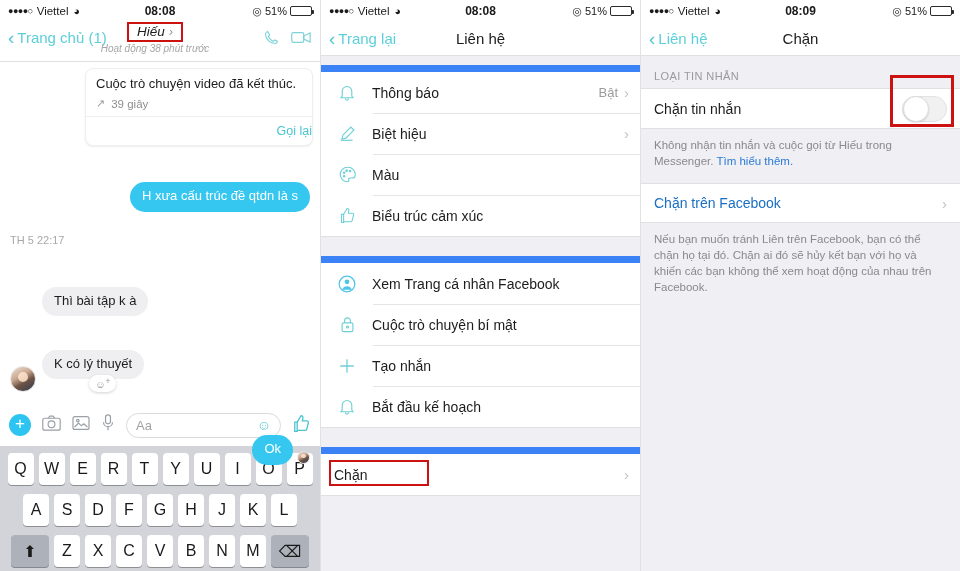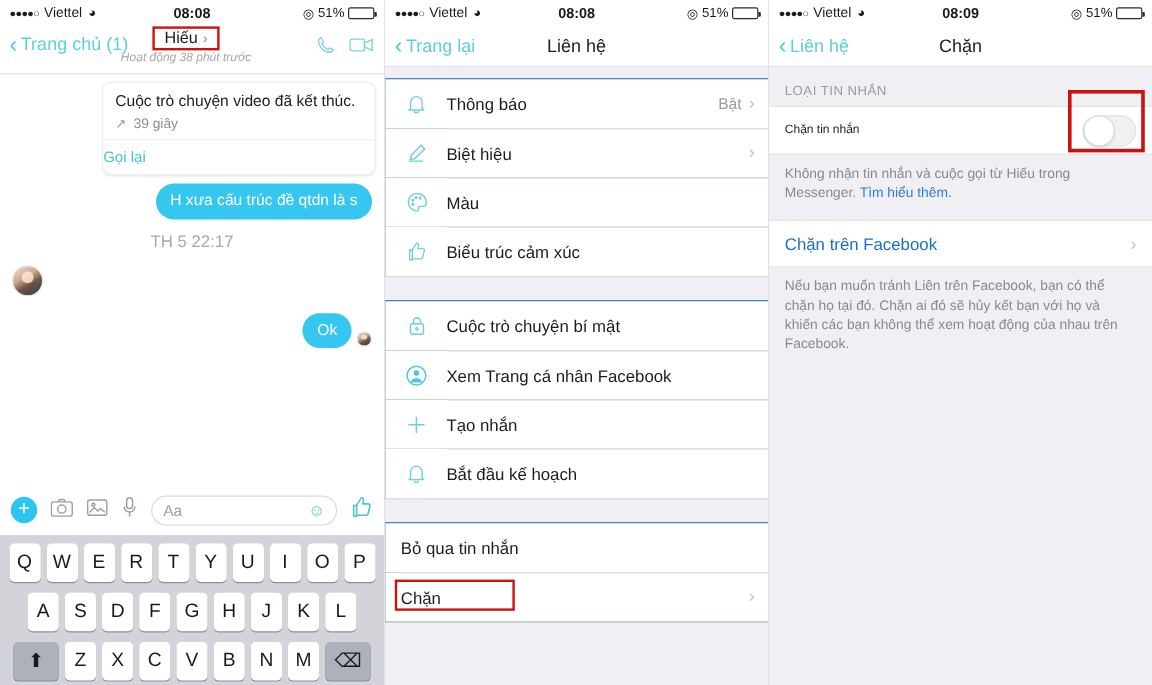--- a/index.html
+++ b/index.html
@@ -56,21 +56,21 @@
     position: absolute; left: 0; right: 0; text-align: center;
     font-size: 15px; color: #1c1c1c; font-weight: 500; pointer-events: none;
   }
 
   
   .p1-nav { height: 40px; align-items: flex-start; padding-top: 2px; }
   .p1-center {
     position: absolute; left: 64px; right: 74px; top: 0;
     text-align: center; pointer-events: auto;
   }
-  .p1-name-wrap { display: inline-flex; align-items: center; justify-content: center; }
+  .p1-name-wrap { display: inline-flex; align-items: center; justify-content: center; font-style: italic; }
   .p1-name-box {
     border: 2px solid #cc1111; padding: 0px 8px 1px 8px;
     display: inline-flex; align-items: center; gap: 4px;
   }
   .p1-name { font-size: 13.5px; color: #1c1c1c; font-weight: 500; }
   .p1-name-chev { font-size: 12px; color: #8b8b8b; }
   .p1-sub {
     font-size: 10px; color: #a6a6a6; margin-top: 1px; text-align: center;
     white-space: nowrap;
     font-style: italic;
@@ -86,31 +86,31 @@
   .callcard {
     width: 228px; margin: 6px 0 0 75px; background: #fff;
     border: 1px solid #eceff1; border-radius: 8px;
     box-shadow: 0 1px 2px rgba(0,0,0,.07); overflow: hidden;
   }
   .cc-body { padding: 7px 10px 6px 10px; }
   .cc-title { font-size: 13px; color: #1d1d1d; line-height: 1.25; }
   .cc-dur { display: flex; align-items: center; gap: 6px; margin-top: 5px; font-size: 11.5px; color: #8e8e8e; }
   .cc-arrow { color: #9b9b9b; font-size: 11px; }
   .cc-sep { height: 1px; background: #edeff1; }
-  .cc-action { text-align: left; padding: 7px 0 7px 0; font-size: 12.5px; color: #49c4cf; }
+  .cc-action { text-align: right; padding: 7px 0 7px 0; font-size: 12.5px; color: #49c4cf; }
 
   .row { display: flex; align-items: flex-end; margin-top: 7px; }
   .row.out { justify-content: flex-end; }
   .bub {
     max-width: 205px; border-radius: 17px; padding: 6px 12px 7px 12px;
-    font-size: 13px; line-height: 1.25;
+    font-size: 13px; line-height: 1.25; margin-top: 29px;
   }
   .bub.out { background: #36c7f0; color: #fff; }
   .bub.in { background: #efeff1; color: #1c1c1c; }
-  .daystamp { text-align: center; font-size: 14px; color: #a8a8a8; margin-top: 10px; }
+  .daystamp { font-size: 11px; color: #a8a8a8; margin-top: 22px; }
 
   .avatar {
     width: 26px; height: 26px; border-radius: 50%; flex: 0 0 26px;
     background: linear-gradient(150deg,#efe3dc 0%,#c9a88f 38%,#6d5345 62%,#2f3d53 100%);
     border: 1px solid #e6e6e6; margin-right: 6px; position: relative; overflow:hidden;
   }
   .avatar:after{
     content:""; position:absolute; left:28%; top:18%; width:44%; height:42%;
     border-radius:50%; background:rgba(255,228,206,.85);
   }
@@ -146,21 +146,21 @@
   .krow.r3 { padding: 0 0; align-items: center; }
   .key {
     background: #fff; border-radius: 4px; box-shadow: 0 1px 0 #8e8f93;
     height: 32px; width: 26px; display: flex; align-items: center;
     justify-content: center; font-size: 16px; color: #1a1a1a;
   }
   .key.wide { width: 38px; background: #adb1b9; box-shadow: 0 1px 0 #85888f; }
 
   
   .listbg { background: #efeff4; height: 100%; }
-  .grp { background: #14532d; border-top: 1px solid #3b82f6; border-bottom: 1px solid #dfe0e2; }
+  .grp { background: #f0abfc; border-top: 7px solid #3b82f6; border-bottom: 1px solid #dfe0e2; }
   .gap { height: 19px; background: #efeff4; }
   .item {
     display: flex; align-items: center; height: 41px; padding-left: 13px;
     background: #fff; position: relative;
   }
   .item + .item:before {
     content: ""; position: absolute; left: 52px; right: 0; top: 0; height: 1px; background: #e4e5e7;
   }
   .item.noicon + .item.noicon:before { left: 13px; }
   .item .ic {
@@ -180,21 +180,21 @@
   
   .seclabel {
     font-size: 11px; color: #9a9a9d; letter-spacing: .4px;
     padding: 14px 0 6px 13px; background: #efeff4;
   }
   .row3 {
     display: flex; align-items: center; height: 41px;
     background: #fff; padding: 0 13px;
     border-top: 1px solid #dfe0e2; border-bottom: 1px solid #dfe0e2;
   }
-  .row3 .lbl { font-size: 10px; color: #1c1c1c; }
+  .row3 .lbl { font-size: 14px; color: #1c1c1c; }
   .toggle {
     margin-left: auto; width: 45px; height: 26px; border-radius: 14px;
     background: #f1f1f1; border: 1px solid #e2e2e2; position: relative;
   }
   .toggle .knob {
     position: absolute; left: 0px; top: -0.5px; width: 26px; height: 26px;
     border-radius: 50%; background: #fff; border: 1px solid #dcdcdc;
     box-shadow: 0 1px 2px rgba(0,0,0,.12);
   }
   .toggle-red {
@@ -280,20 +280,25 @@
       </div>
 
       <div class="row out">
         <div class="bub out">H xưa cấu trúc đề qtdn là s</div>
       </div>
 
       <div class="daystamp">TH 5 22:17</div>
 
       <div class="row" style="margin-top:12px">
         <div class="avatar"></div>
+        <div class="stack">
+          <div class="bub in">Thì bài tập k à</div>
+          <div class="bub in">K có lý thuyết</div>
+          <div class="reactchip">☺<sup>+</sup></div>
+        </div>
       </div>
 
       <div class="row out" style="margin-top:14px">
         <div class="bub out">Ok</div>
         <div class="avatar mini"></div>
       </div>
     </div>
 
     <div class="composer">
       <div class="plusbtn">+</div>
@@ -436,63 +441,60 @@
           </span>
           <span class="lbl">Biểu trúc cảm xúc</span>
         </div>
       </div>
 
       <div class="gap"></div>
 
       <div class="grp">
         <div class="item">
           <span class="ic">
+            <svg width="18" height="18" viewBox="0 0 20 20" fill="none" stroke="#4dc4e8" stroke-width="1.4">
+              <circle cx="10" cy="10" r="8.7"></circle>
+                <circle cx="10" cy="7.6" r="2.6" fill="#4dc4e8" stroke="none"></circle>
+              <path d="M4.6 16.5 a5.6 5.6 0 0 1 10.8 0" fill="#4dc4e8" stroke="none"></path>
+            </svg>
+          </span>
+          <span class="lbl">Xem Trang cá nhân Facebook</span>
+        </div>
+        <div class="item">
+          <span class="ic">
             <svg width="15" height="17" viewBox="0 0 18 20" fill="none" stroke="#6ecfd4" stroke-width="1.4">
               <rect x="2.5" y="8" width="13" height="10.5" rx="2"></rect>
                 <path d="M5.5 8 V5.5 a3.5 3.5 0 0 1 7 0 V8"></path>
                 <circle cx="9" cy="13" r="1.2"></circle>
             </svg>
           </span>
           <span class="lbl">Cuộc trò chuyện bí mật</span>
         </div>
         <div class="item">
           <span class="ic">
-            <svg width="18" height="18" viewBox="0 0 20 20" fill="none" stroke="#4dc4e8" stroke-width="1.4">
-              <circle cx="10" cy="10" r="8.7"></circle>
-                <circle cx="10" cy="7.6" r="2.6" fill="#4dc4e8" stroke="none"></circle>
-              <path d="M4.6 16.5 a5.6 5.6 0 0 1 10.8 0" fill="#4dc4e8" stroke="none"></path>
-            </svg>
-          </span>
-          <span class="lbl">Xem Trang cá nhân Facebook</span>
-        </div>
-        <div class="item">
-          <span class="ic">
             <svg width="18" height="18" viewBox="0 0 20 20" fill="none" stroke="#6ecfd4" stroke-width="1.4">
               <path d="M10 2.5 V17.5 M2.5 10 H17.5"></path>
             </svg>
           </span>
           <span class="lbl">Tạo nhắn</span>
         </div>
         <div class="item">
           <span class="ic">
             <svg width="16" height="17" viewBox="0 0 20 21" fill="none" stroke="#6ecfd4" stroke-width="1.4">
               <path d="M4 15 V9 a6 6 0 0 1 12 0 v6 l1.5 2 H2.5 Z"></path>
                 <path d="M8 18 a2 2 0 0 0 4 0"></path>
             </svg>
           </span>
           <span class="lbl">Bắt đầu kế hoạch</span>
         </div>
       </div>
 
       <div class="gap"></div>
 
       <div class="grp">
-        <div class="item noicon">
-          <span class="lbl">Bỏ qua tin nhắn</span>
-        </div>
         <div class="item noicon">
           <span class="lbl">Chặn</span>
           <span class="chev">›</span>
           <span class="redbox"></span>
         </div>
       </div>
       <div class="fill3"></div>
     </div>
   </div>
 

